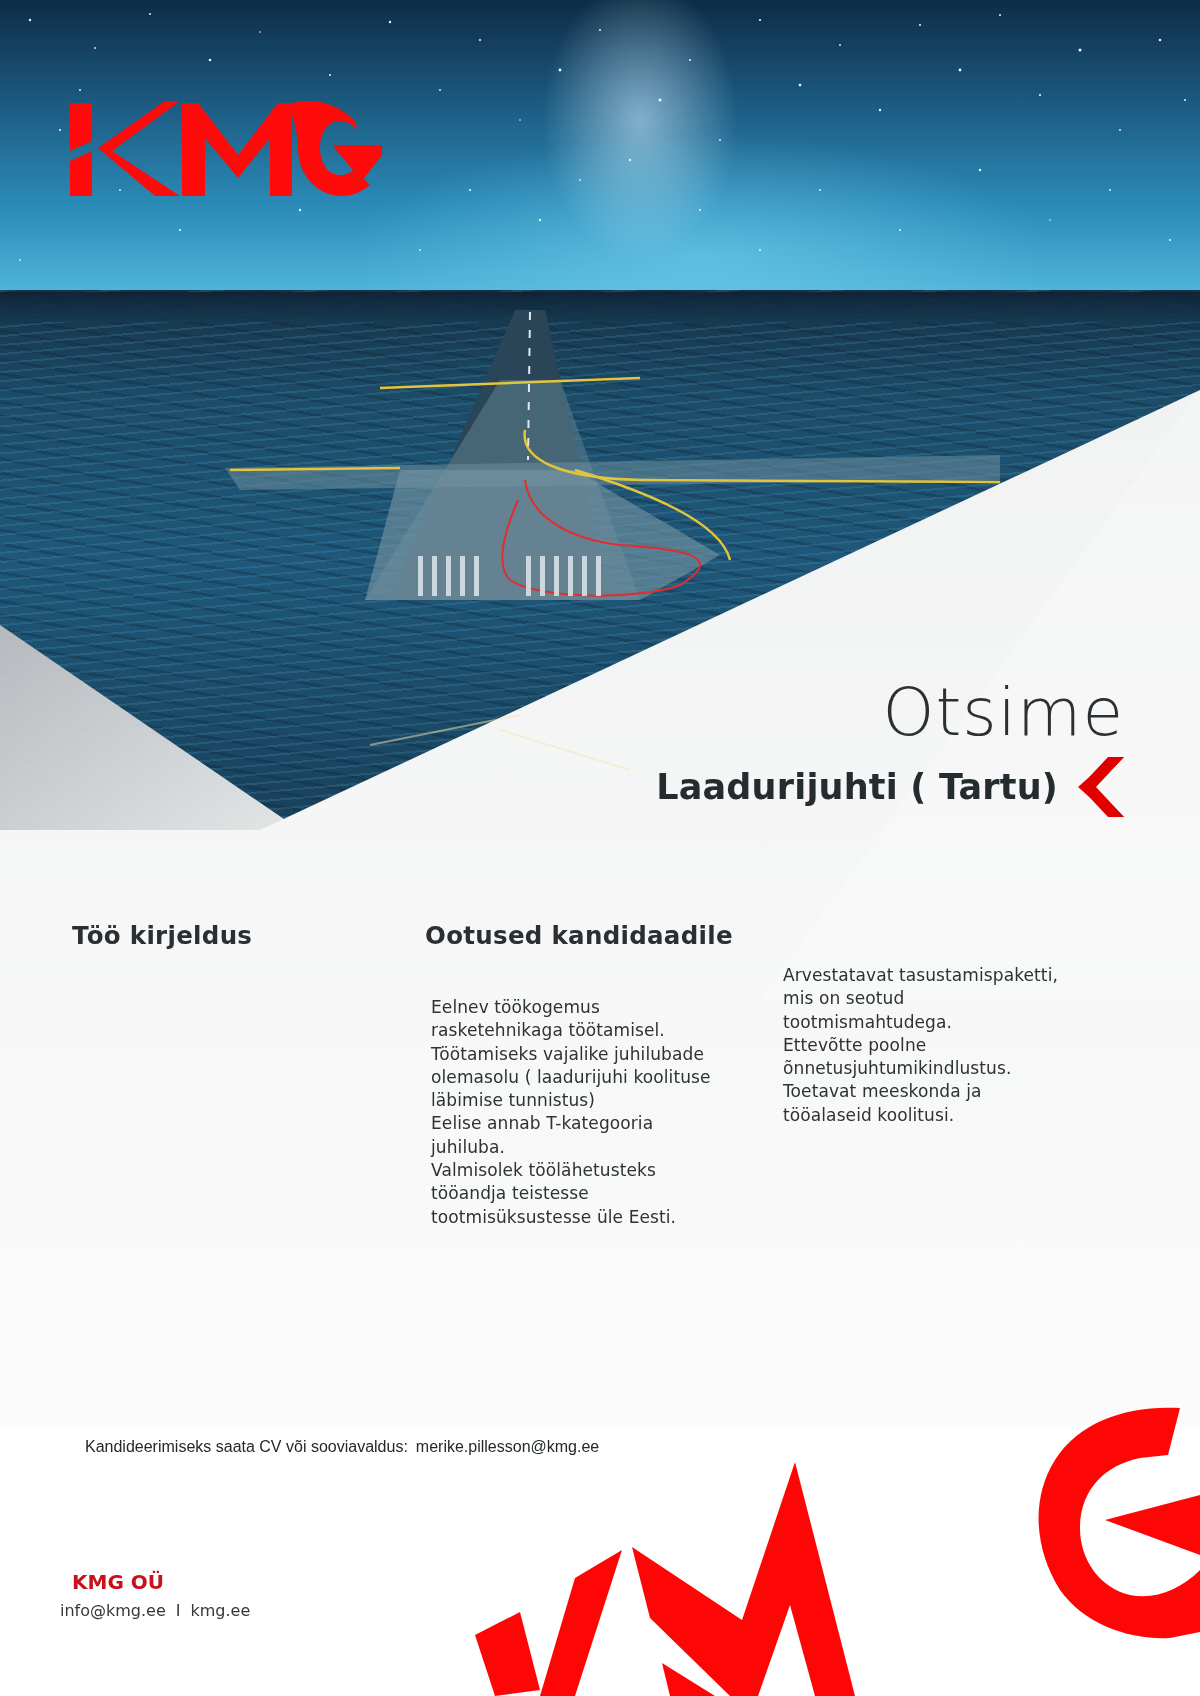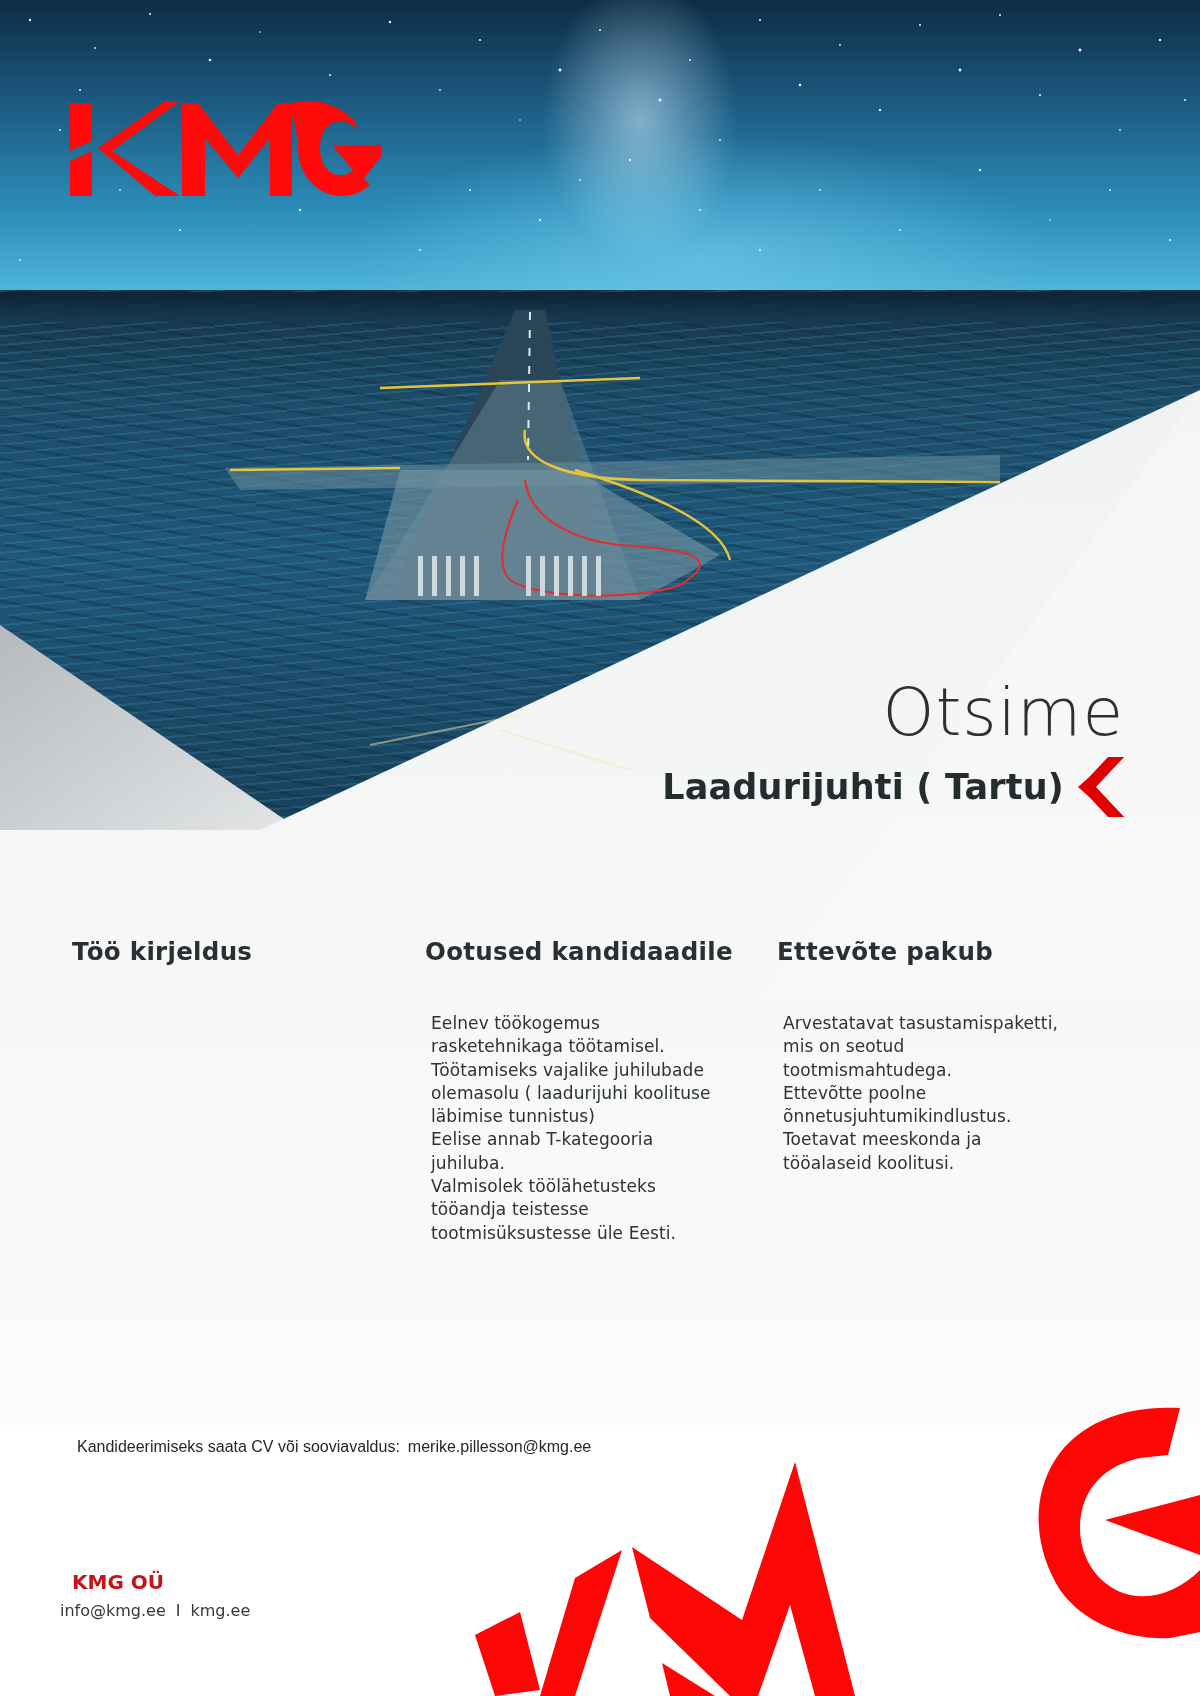--- a/index.html
+++ b/index.html
@@ -41,49 +41,49 @@
     
     .logo-top { position: absolute; left: 70px; top: 93px; width: 315px; height: 105px; }
 
     
     .title-block { position: absolute; right: 76px; top: 675px; text-align: right; }
     .otsime {
       font-family: "DejaVu Sans", sans-serif; font-weight: 200;
       font-size: 66px; letter-spacing: 1px; color: #2b3034;
       line-height: 76px; font-stretch: condensed;
     }
-    .position-row { display: flex; align-items: center; justify-content: space-between; margin-top: 6px; gap: 14px; }
+    .position-row { display: flex; align-items: center; justify-content: space-between; margin-top: 6px; gap: 20px; }
     .position-title {
       font-family: "DejaVu Sans", sans-serif; font-weight: bold;
       font-size: 35px; color: #252c30; letter-spacing: 0.2px;
     }
     .chevron { width: 46px; height: 60px; display: block; }
 
     
     .columns { position: absolute; left: 0; top: 920px; width: 1200px; }
     .col { position: absolute; top: 0; }
     .col h2 {
       font-family: "DejaVu Sans", sans-serif; font-weight: 600;
-      font-size: 24.5px; color: #2a2f33; letter-spacing: 0.3px; line-height: 32px; margin-top: 16px;
+      font-size: 24.5px; color: #2a2f33; letter-spacing: 0.3px; line-height: 32px;
     }
     .col p {
       margin-top: 44px;
       font-family: "DejaVu Sans", sans-serif; font-size: 17px; line-height: 23.3px;
       color: #2c3236; white-space: pre-line; letter-spacing: 0.1px;
     }
     .col-1 { left: 72px; width: 330px; }
     .col-2 { left: 425px; width: 320px; }
     .col-2 p { margin-left: 6px; }
     .col-3 { left: 777px; width: 320px; }
     .col-3 p { margin-left: 6px; }
 
     
     .footer-band { position: absolute; left: 0; top: 1425px; width: 1200px; height: 271px; background: #ffffff; }
     .apply-line {
-      position: absolute; left: 77px; top: 1438px;
+      position: absolute; left: 85px; top: 1438px;
       font-family: "DejaVu Sans Mono", monospace; font-size: 15px; color: #22282c;
       letter-spacing: -0.6px;
       font-family: "Liberation Sans", sans-serif; font-size: 16px; letter-spacing: 0px;
     }
     .apply-line .email { margin-left: 8px; }
     .company { position: absolute; left: 72px; top: 1570px;
       font-family: "DejaVu Sans", sans-serif; font-weight: bold; font-size: 20px; color: #c8121b; }
     .contacts { position: absolute; left: 60px; top: 1601px;
       font-family: "DejaVu Sans", sans-serif; font-size: 16px; color: #33393d; }
     .contacts .sep { margin: 0 10px; }
@@ -249,21 +249,20 @@
 Töötamiseks vajalike juhilubade
 olemasolu ( laadurijuhi koolituse
 läbimise tunnistus)
 Eelise annab T-kategooria
 juhiluba.
 Valmisolek töölähetusteks
 tööandja teistesse
 tootmisüksustesse üle Eesti.</p>
     </div>
     <div class="col col-3">
-      <h2>Ettevõte pakub</h2>
       <p>Arvestatavat tasustamispaketti,
 mis on seotud
 tootmismahtudega.
 Ettevõtte poolne
 õnnetusjuhtumikindlustus.
 Toetavat meeskonda ja
 tööalaseid koolitusi.</p>
     </div>
   </div>
 

